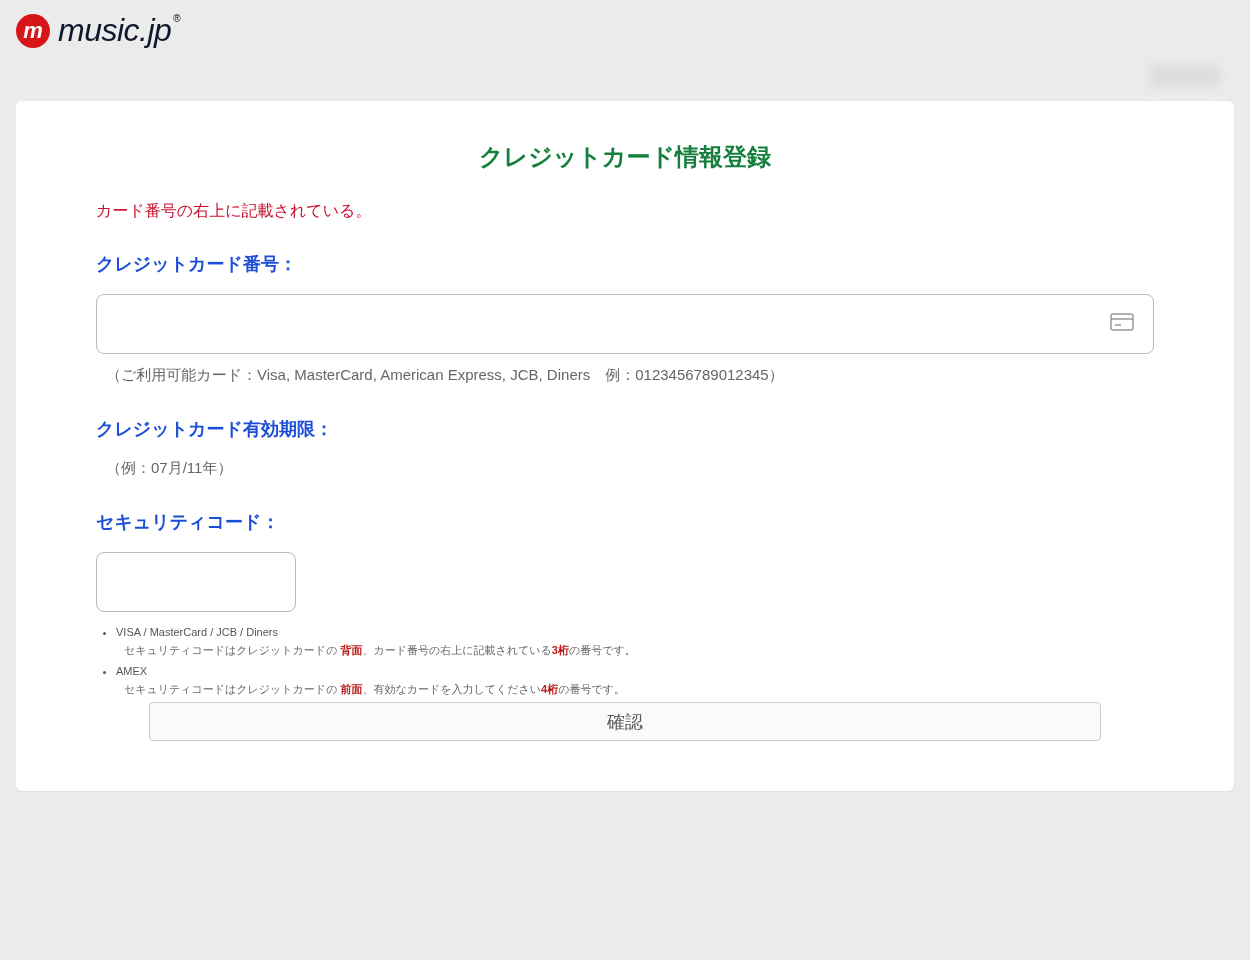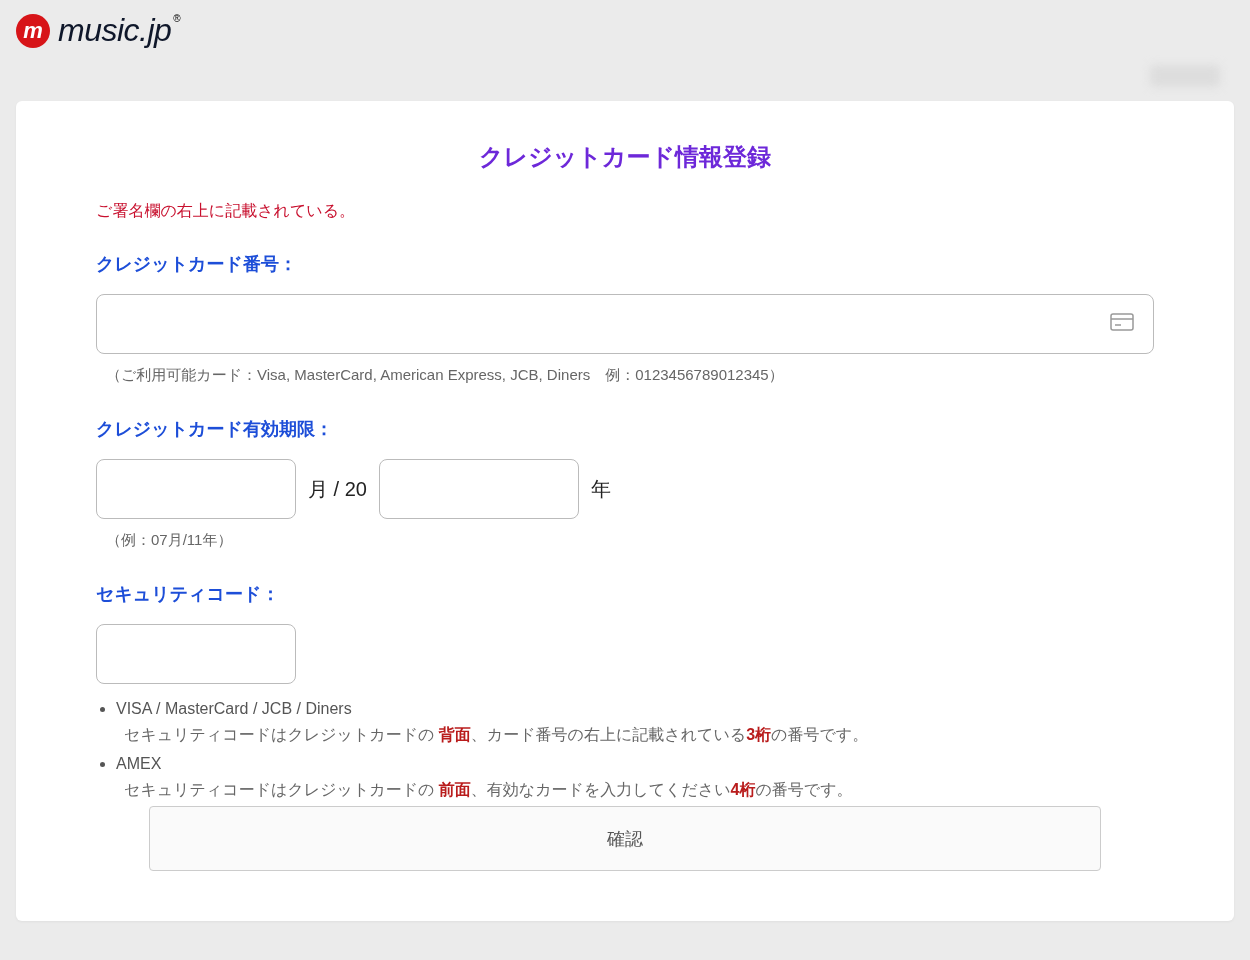--- a/index.html
+++ b/index.html
@@ -57,21 +57,21 @@
   background: #fff;
   margin: 40px 16px 16px 16px;
   border-radius: 6px;
   padding: 40px 80px 50px 80px;
   box-shadow: 0 1px 3px rgba(0,0,0,0.05);
 }
 .title {
   text-align: center;
   font-size: 24px;
   font-weight: 700;
-  color: #6d28d9;
+  color: #15803d;
   margin-bottom: 28px;
 }
 .error-msg {
   color: #c8102e;
   font-size: 16px;
   margin-bottom: 30px;
 }
 .label {
   font-size: 18px;
   font-weight: 600;
@@ -127,21 +127,21 @@
   border: 1px solid #bbb;
   border-radius: 8px;
   padding: 0 16px;
   font-size: 18px;
   margin-bottom: 12px;
 }
 .sec-list {
   list-style: disc;
   padding-left: 20px;
   color: #555;
-  font-size: 16px;
+  font-size: 11px;
   line-height: 1.6;
 }
 .sec-list li {
   margin-bottom: 4px;
 }
 .sec-list .name {
   color: #555;
 }
 .sec-list .desc {
   color: #666;
@@ -155,21 +155,21 @@
 .note {
   color: #666;
   font-size: 15px;
   margin-top: 24px;
   margin-bottom: 40px;
 }
 .confirm-btn {
   display: block;
   width: 90%;
   margin: 0 auto;
-  height: 65px;
+  height: 39px;
   background: #fafafa;
   border: 1px solid #ccc;
   border-radius: 4px;
   font-size: 18px;
   color: #555;
   cursor: pointer;
 }
 .blur-box {
   position: absolute;
   right: 30px;
@@ -191,42 +191,36 @@
       </div>
     <span class="logo-text">music.jp</span>
     <span class="logo-reg">®</span>
   </div>
 </div>
 
 <div class="blur-box"></div>
 
 <div class="card">
   <h1 class="title">クレジットカード情報登録</h1>
-  <div class="error-msg">ご署名欄の右上に記載されている。</div>
+  <div class="error-msg">カード番号の右上に記載されている。</div>
 
   <div class="label">クレジットカード番号：</div>
   <div class="input-wrap">
     <input type="text" class="cc-input" style="">
     <span class="cc-icon">
       <svg width="24" height="18" viewBox="0 0 24 18" fill="none" stroke="#999" stroke-width="1.5">
         <rect x="1" y="1" width="22" height="16" rx="2"></rect>
         <line x1="1" y1="6" x2="23" y2="6"></line>
         <line x1="5" y1="12" x2="11" y2="12"></line>
       </svg>
     </span>
   </div>
   <div class="hint">（ご利用可能カード：Visa, MasterCard, American Express, JCB, Diners　例：0123456789012345）</div>
 
   <div class="label">クレジットカード有効期限：</div>
-  <div class="expiry-row">
-    <input type="text" class="small-input" style="">
-    <span class="expiry-text">月 / 20</span>
-    <input type="text" class="small-input" style="">
-    <span class="expiry-text">年</span>
-  </div>
   <div class="hint">（例：07月/11年）</div>
 
   <div class="label">セキュリティコード：</div>
   <input type="text" class="sec-input" style="">
   <ul class="sec-list">
     <li>
       <span class="name">VISA / MasterCard / JCB / Diners</span>
       <span class="desc"><span>セキュリティコードはクレジットカードの </span><b>背面</b><span>、カード番号の右上に記載されている</span><b>3桁</b><span>の番号です。</span></span>
     </li>
     <li>

